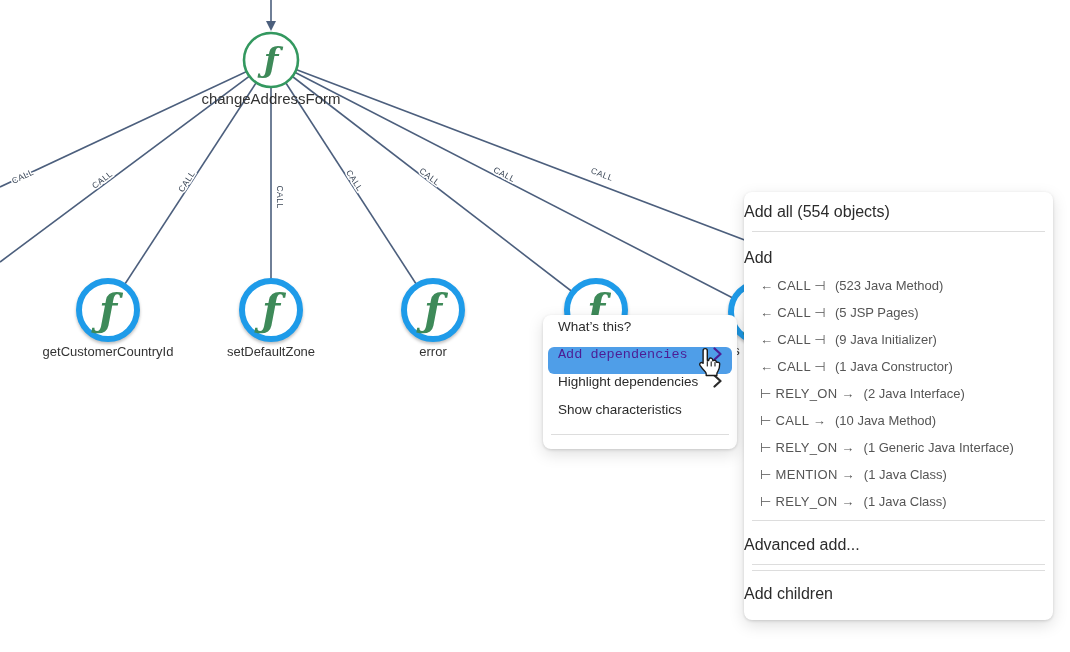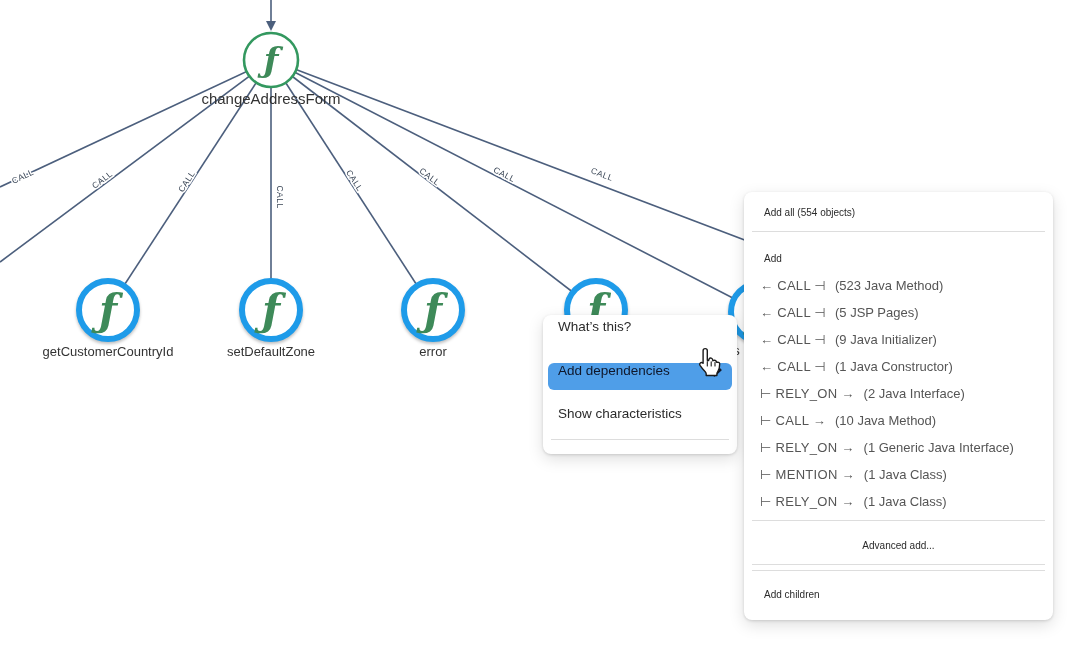--- a/index.html
+++ b/index.html
@@ -23,32 +23,32 @@
   .shadowed{filter:drop-shadow(0 2px 1.5px rgba(0,0,0,.25));}
 
   
   .menu{position:absolute;background:#fff;border-radius:8px;box-sizing:border-box;
         box-shadow:0 1px 3px rgba(0,0,0,.14),0 5px 16px rgba(0,0,0,.13);}
   hr.div{border:0;border-top:1px solid var(--divider);margin:5px 8px;}
 
   .ctx{left:543px;top:315px;width:194px;padding:4px 0 9px;}
   .ctx .mi{height:27.5px;display:flex;align-items:flex-start;justify-content:space-between;
            padding:0 15px;font-size:13.5px;color:var(--menu-text);cursor:pointer;white-space:nowrap;}
-  .ctx .mi.hl{background:var(--menu-highlight);color:#0f172a;border-radius:6px;
-              margin:16px 5px;padding:0 10px;}
+  .ctx .mi.hl{background:var(--menu-highlight);color:#4c1d95;border-radius:6px;
+              margin:0 5px;padding:0 10px;font-family:Liberation Mono, monospace;}
   .chev{display:flex;align-items:center;}
   .chev svg{display:block;}
 
   .sub{left:744px;top:192px;width:309px;padding:6px 0 12px;}
-  .sub .mi{height:28px;display:flex;align-items:center;padding:0 20px;
-           font-size:10px;color:var(--menu-text);cursor:pointer;white-space:nowrap;}
+  .sub .mi{height:28px;display:flex;align-items:center;padding:0 0;
+           font-size:16px;color:var(--menu-text);cursor:pointer;white-space:nowrap;}
   .sub .row{height:27px;display:flex;align-items:center;padding:0 16px;
             font-size:13px;color:var(--row-text);cursor:pointer;white-space:nowrap;}
   .row .rel{margin-right:9px;letter-spacing:.3px;}
-  .mt9{margin-top:9px;} .mt10{margin-top:10px;justify-content:center;} .mt12{margin-top:12px;text-align:center;}
+  .mt9{margin-top:9px;} .mt10{margin-top:10px;} .mt12{margin-top:12px;text-align:center;}
 
   .cursor{position:absolute;left:694px;top:346px;pointer-events:none;}
 </style>
 </head>
 <body>
 
 <div class="screen">
 
   <svg class="canvas" width="1070" height="652" viewBox="0 0 1070 652">
 
@@ -114,20 +114,28 @@
     </div>
     <div class="mi hl">
       <span>Add dependencies</span>
       <span class="chev">
         <svg width="9" height="14" viewBox="0 0 9 14">
             <path d="M1.5 1.5 L7.5 7 L1.5 12.5" fill="none" stroke="currentColor" stroke-width="2.2" stroke-linecap="round" stroke-linejoin="round"></path>
           </svg>
       </span>
     </div>
     <div class="mi">
+      <span>Highlight dependencies</span>
+      <span class="chev">
+        <svg width="9" height="14" viewBox="0 0 9 14">
+            <path d="M1.5 1.5 L7.5 7 L1.5 12.5" fill="none" stroke="currentColor" stroke-width="2.2" stroke-linecap="round" stroke-linejoin="round"></path>
+          </svg>
+      </span>
+    </div>
+    <div class="mi">
       <span>Show characteristics</span>
     </div>
     <hr class="div">
   </div>
 
   <div class="menu sub">
     <div class="mi">
       <span>Add all (554 objects)</span>
     </div>
     <hr class="div">

